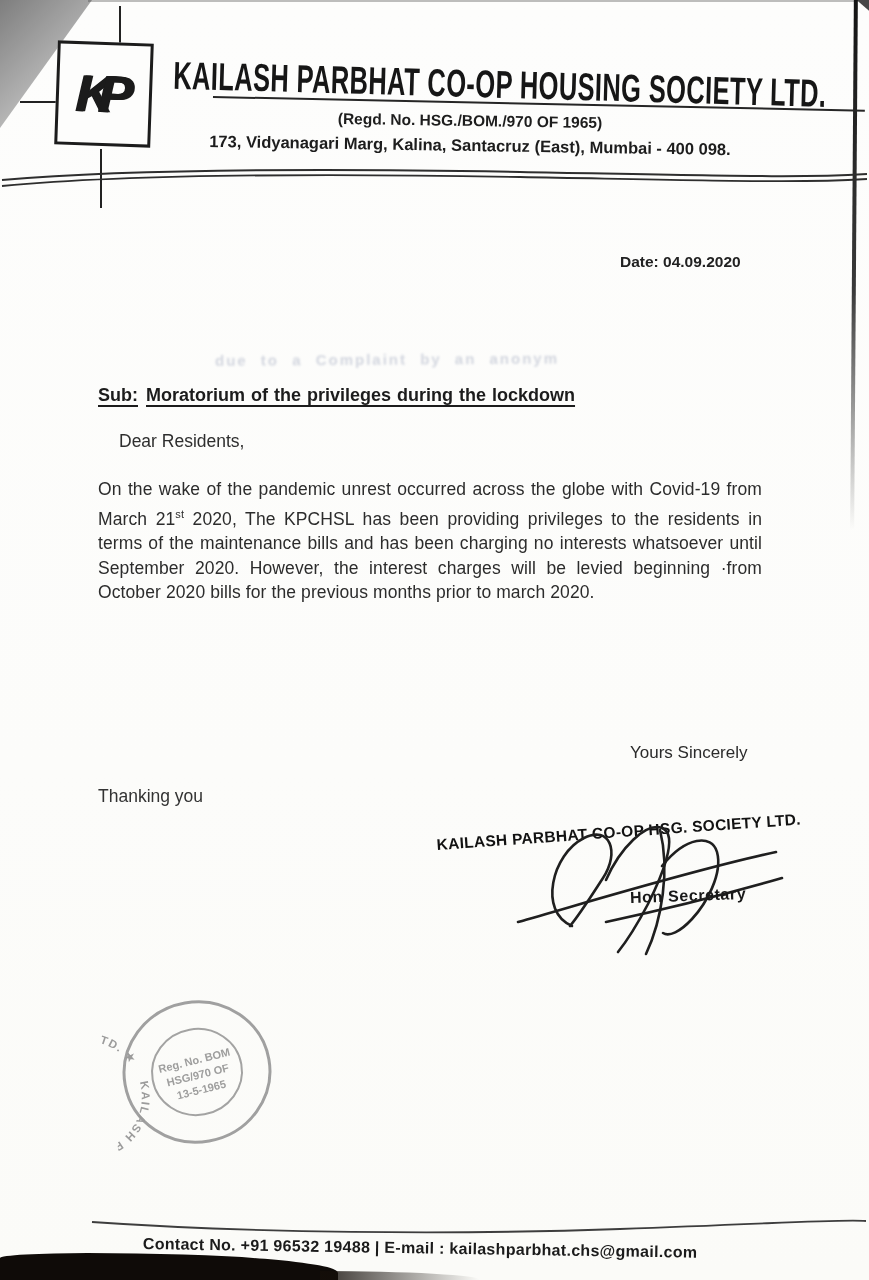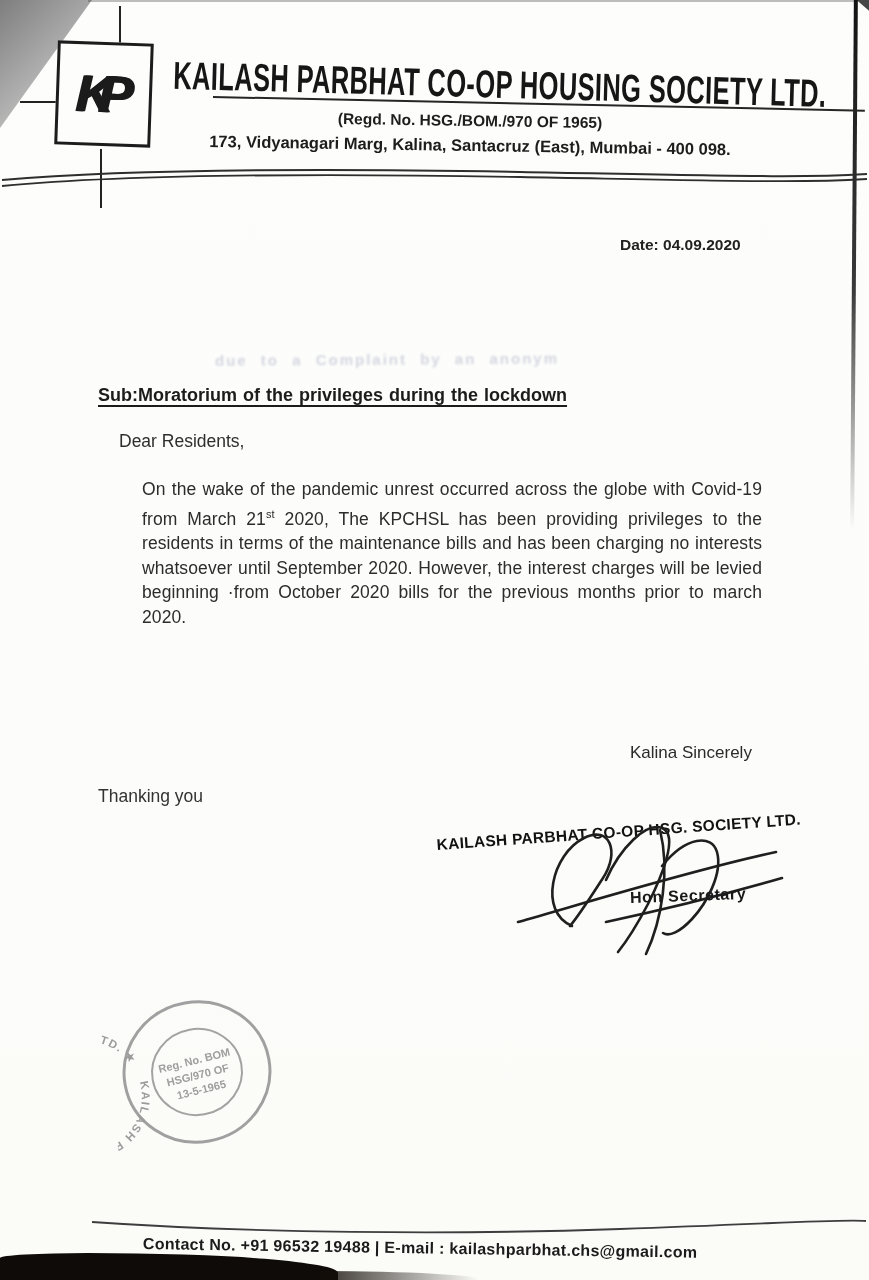--- a/index.html
+++ b/index.html
@@ -85,21 +85,21 @@
     transform:rotate(.9deg);
   }
   .address-line {
     left:150px; top:136px; width:640px;
     text-align:center; font-size:16.5px; font-weight:bold; color:#1d1d1d;
     transform:rotate(.9deg);
   }
   .header-divider { left:0; top:164px; }
 
   
-  .date-line { left:620px; top:236px; font-size:15.5px; font-weight:bold; color:#222; }
+  .date-line { left:620px; top:253px; font-size:15.5px; font-weight:bold; color:#222; }
   .circular-heading {
     left:329px; top:302px; width:200px; text-align:center;
   }
   .circular-heading span {
     display:inline-block;
     font-size:26px; font-weight:bold; color:#1e1e1e;
     border-bottom:2.6px solid #2a2a2a;
     padding:0 5px 3px 5px; letter-spacing:.5px;
   }
   .bleed-text {
@@ -110,29 +110,29 @@
     transform:rotate(-.4deg);
   }
   .subject-line {
     left:98px; top:385px;
     font-size:18px; font-weight:bold; color:#1c1c1c;
     text-decoration:underline;
     text-decoration-thickness:1.8px;
     text-underline-offset:4px;
     word-spacing:1px;
   }
-  .subject-line .gap { }
+  .subject-line .gap { padding-right:8px; }
   .salutation { left:98px; top:431px; font-size:17.5px; color:#2e2e2e;margin-left:21px; }
 
   .body-text {
     left:98px; top:477px; width:664px;
     font-size:17.5px; line-height:24.6px; color:#2c2c2c;
     letter-spacing:.1px;
   }
-  .body-text p.just { text-align:justify;margin-left:44px; }
+  .body-text p.just { text-align:justify; }
   .body-text sup { font-size:11px; }
 
   .closing-thanks    { left:98px;  top:746px; font-size:17.5px; color:#333;margin-top:40px; }
   .closing-sincerely { left:630px; top:743px; font-size:17px;  color:#2b2b2b; }
 
   
   .sig-org {
     left:436px; top:836px;
     font-size:15.5px; font-weight:bold; color:#121212;
     white-space:nowrap; letter-spacing:.3px;
@@ -194,21 +194,21 @@
     <span class="gap">Sub:</span><span>Moratorium of the privileges during the lockdown</span>
   </div>
 
   <div class="abs salutation">Dear Residents,</div>
 
   <div class="abs body-text">
     <p class="just"><span>On the wake of the pandemic unrest occurred across the globe with Covid-19 from March 21</span><sup>st</sup><span> 2020, The KPCHSL has been providing privileges to the residents in terms of the maintenance bills and has been charging no interests whatsoever until September 2020. However, the interest charges will be levied beginning ·from October 2020 bills for the previous months prior to march 2020.</span></p>
   </div>
 
   <div class="abs closing-thanks">Thanking you</div>
-  <div class="abs closing-sincerely">Kalina Sincerely</div>
+  <div class="abs closing-sincerely">Yours Sincerely</div>
 
   <div class="abs sig-org">KAILASH PARBHAT CO-OP HSG. SOCIETY LTD.</div>
 
   <svg class="abs sig-svg" width="290" height="150" viewBox="0 0 290 150">
     <g fill="none" stroke="#1f1f1f" stroke-width="2.6" stroke-linecap="round">
       <path d="M62,118 C28,104 42,46 74,30 C100,17 110,44 93,70 C80,90 70,106 60,118"></path>
       <path d="M96,72 C110,40 136,14 152,20 C170,27 150,72 138,96 C127,117 116,134 108,144"></path>
       <path d="M152,58 C176,28 202,26 207,44 C213,66 196,96 182,111 C170,124 159,129 153,125"></path>
       <path d="M150,22 C160,62 152,112 136,146"></path>
       <path d="M8,114 C72,96 182,62 266,44"></path>

